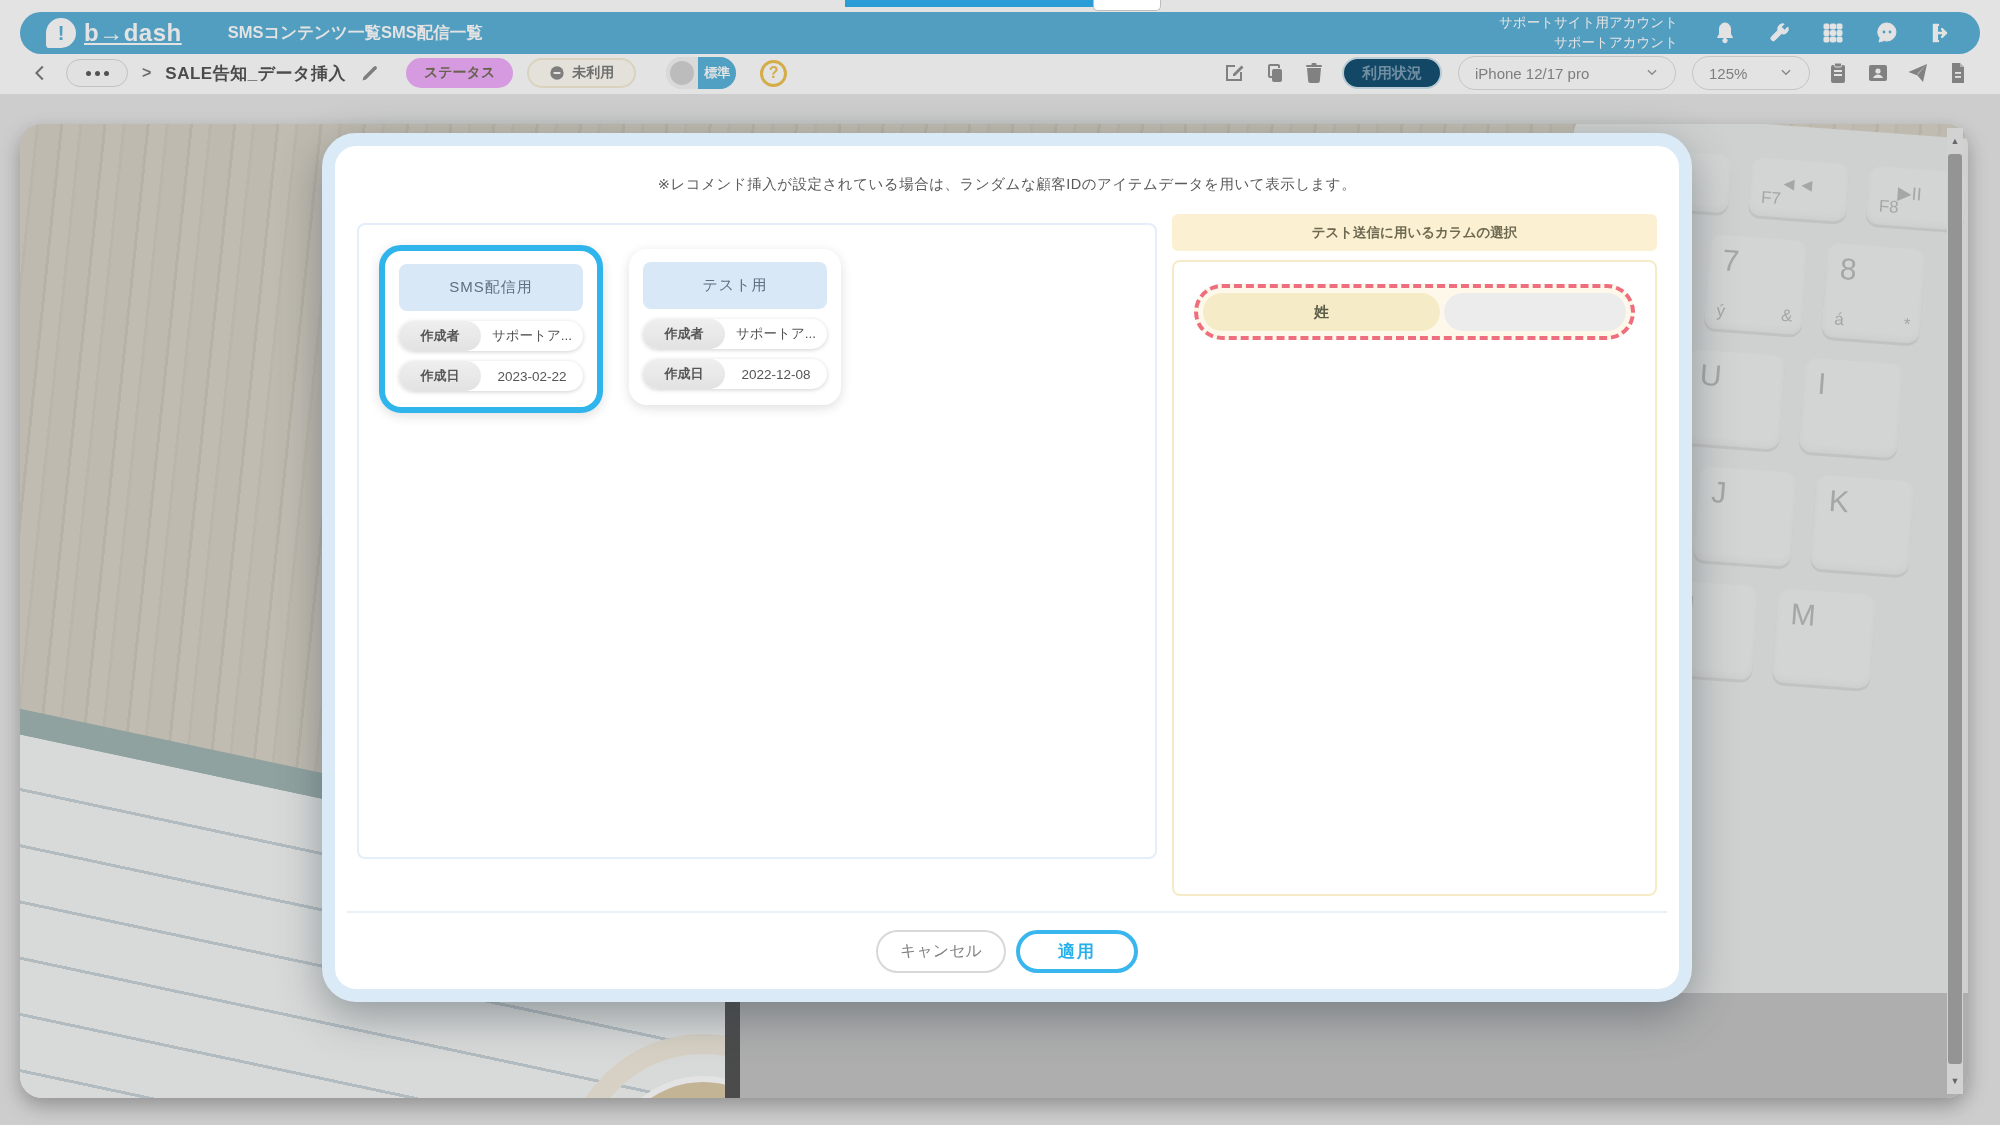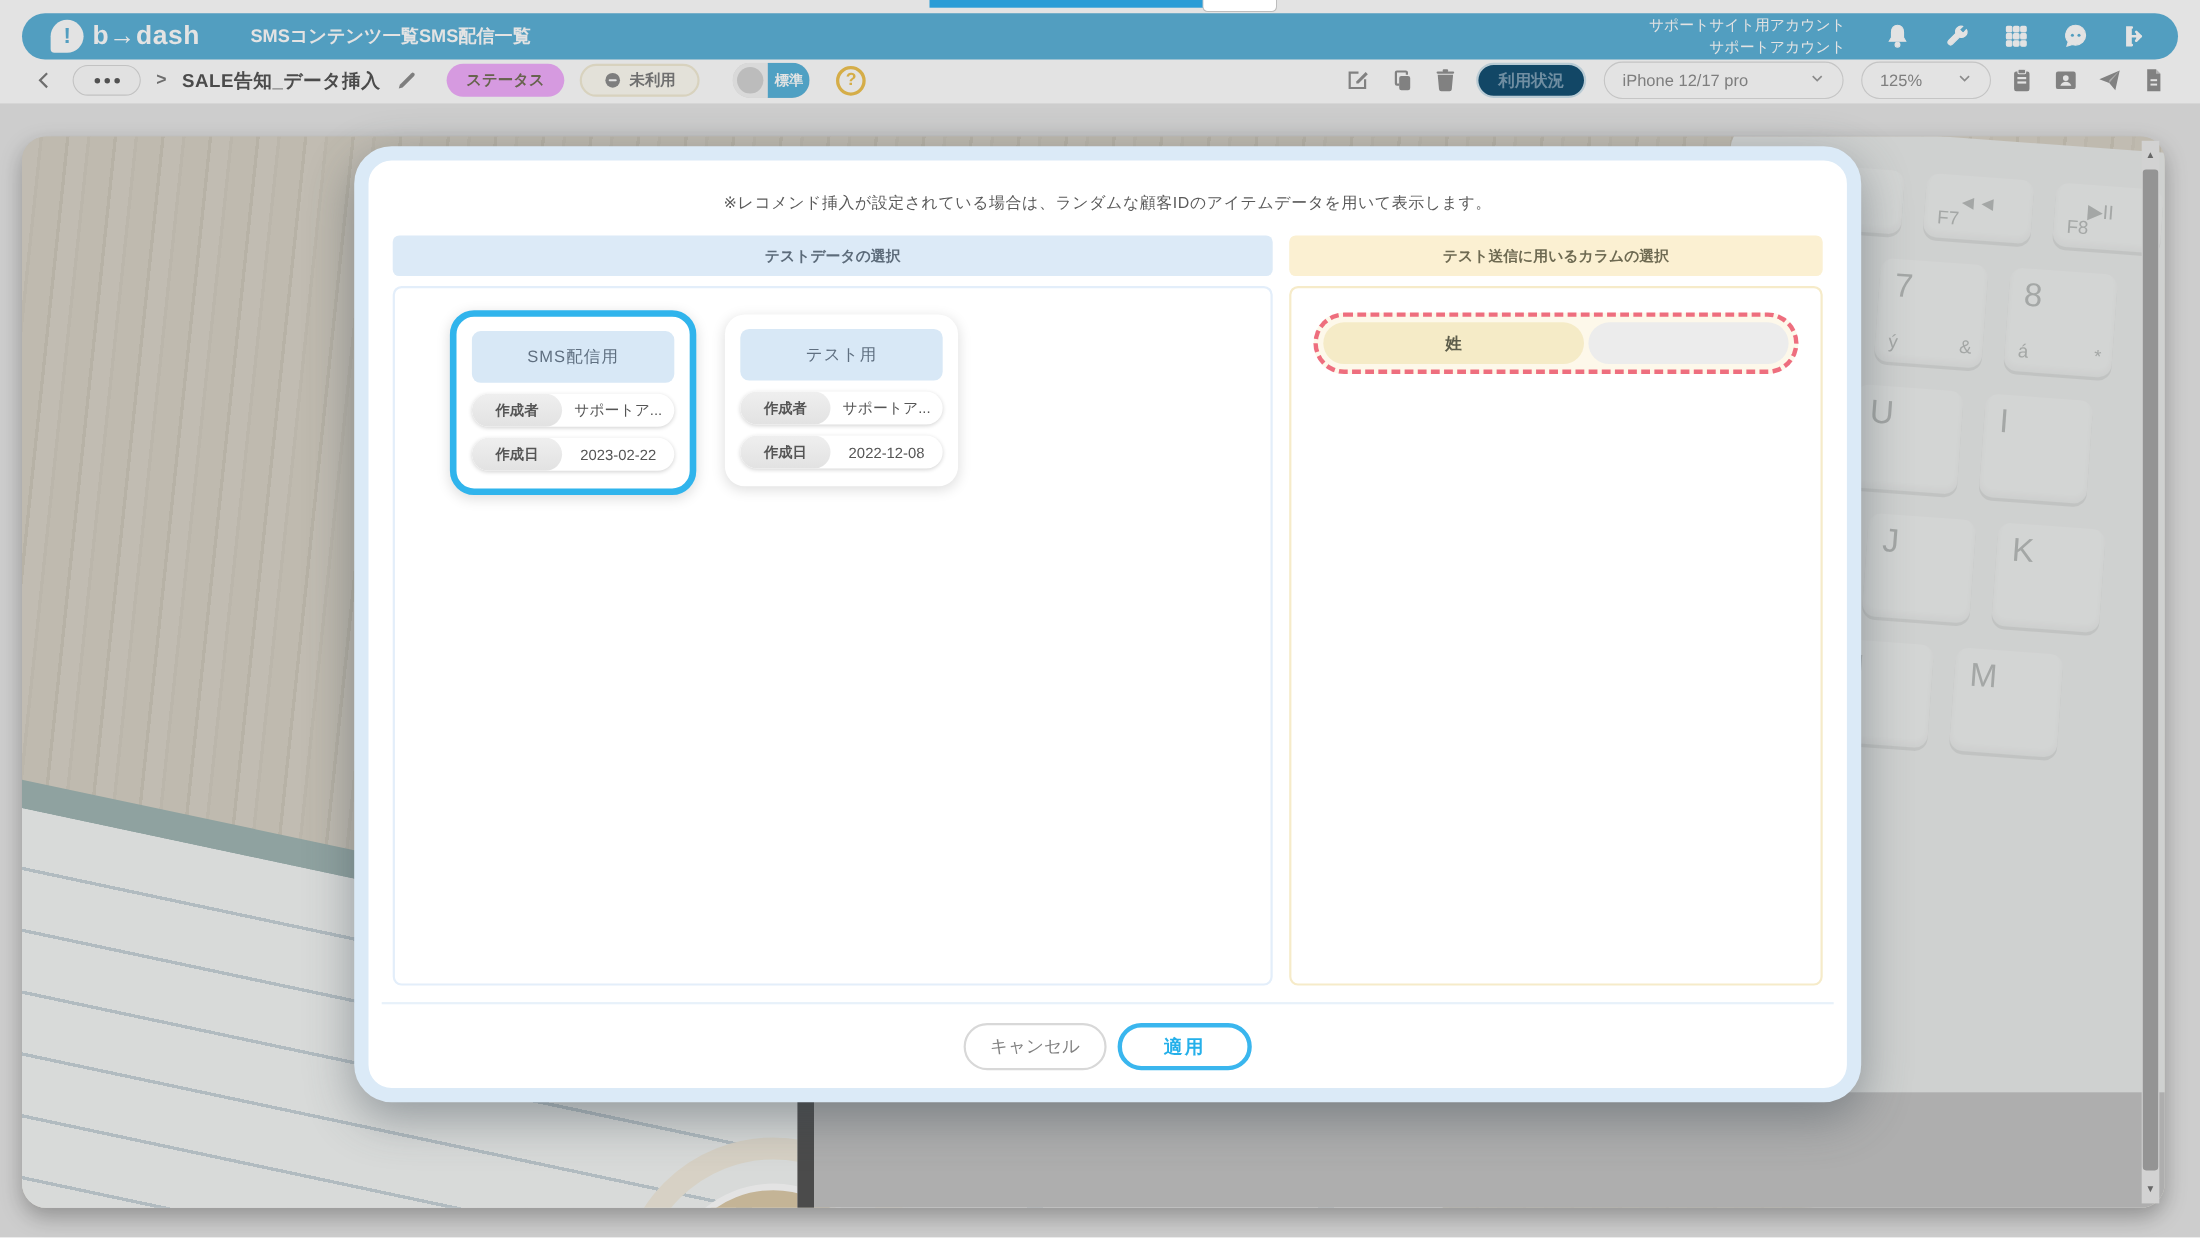--- a/index.html
+++ b/index.html
@@ -6,21 +6,21 @@
   html,body { width:2000px; height:1125px; overflow:hidden; }
   body { font-family:"Liberation Sans","DejaVu Sans",sans-serif; background:#e6e6e6; position:relative; }
 
   
   .top-area { position:absolute; left:0; top:0; width:2000px; height:94px; background:#ffffff; z-index:1; }
   .topnav { position:absolute; left:20px; top:12px; width:1960px; height:42px; background:#57afd7; border-radius:21px;
             display:flex; align-items:center; padding:0 26px; color:#fff; }
   .logo { display:flex; align-items:center; gap:8px; margin-right:46px; }
   .logo-bubble { width:30px; height:30px; background:#fff; border-radius:50% 50% 50% 12%; display:flex; align-items:center; justify-content:center;
                  color:#57afd7; font-weight:bold; font-size:20px; }
-  .logo-text { font-size:24px; font-weight:bold; letter-spacing:0.5px; }
+  .logo-text { font-size:24px; font-weight:bold; letter-spacing:0.5px;text-decoration:underline; }
   .nav-menu { display:flex; }
   .nav-item { font-size:16.5px; font-weight:bold; cursor:pointer; white-space:nowrap; }
   .nav-right { margin-left:auto; display:flex; align-items:center; gap:0; }
   .account { text-align:right; font-size:13.5px; line-height:1.45; margin-right:34px; white-space:nowrap; }
   .nav-icons { display:flex; align-items:center; gap:28px; }
   .nav-icon { width:26px; height:26px; display:flex; align-items:center; justify-content:center; cursor:pointer; }
   .nav-icon svg { width:24px; height:24px; fill:#fff; stroke:#fff; }
 
   
   .toolbar { position:absolute; left:0; top:54px; width:2000px; height:38px; display:flex; align-items:center; padding:0 30px; z-index:1; }
@@ -106,21 +106,21 @@
   .col-left { width:800px; }
   .col-right { flex:1; }
   .col-header { height:37px; border-radius:6px; display:flex; align-items:center; justify-content:center;
                 font-size:13.5px; font-weight:bold; }
   .col-header.blue { background:#dceaf7; color:#5c6b7a; }
   .col-header.yellow { background:#fbf0d2; color:#6e6a52; }
   .col-body { margin-top:9px; height:636px; border-radius:8px; background:#fff; }
   .col-body.blue { border:2px solid #e3eefa; }
   .col-body.yellow { border:2px solid #f6ebc9; }
 
-  .cards { display:flex; gap:26px; padding:20px 0 0 50px; align-items:flex-start; }
+  .cards { display:flex; gap:26px; padding:20px 0 0 20px; align-items:flex-start; }
   .card { width:212px; background:#fff; border-radius:18px; box-shadow:0 3px 12px rgba(0,0,0,0.13); padding:13px 14px 16px 14px; cursor:pointer; }
   .card.selected { border:6px solid #30b4ec; border-radius:22px; width:224px; }
   .card-header { height:47px; border-radius:8px; background:#d8e8f6; display:flex; align-items:center; justify-content:center;
                  font-size:15px; color:#5f6f80; letter-spacing:1px; }
   .card-row { height:30px; margin-top:10px; border-radius:15px; background:#fff; box-shadow:0 1px 4px rgba(0,0,0,0.18);
               display:flex; overflow:hidden; align-items:stretch; }
   .card-row .lbl { width:82px; background:linear-gradient(#efefef,#e2e2e2); border-radius:15px; display:flex; align-items:center;
                    justify-content:center; font-size:13px; font-weight:bold; color:#555; flex:none; }
   .card-row .val { flex:1; display:flex; align-items:center; justify-content:center; font-size:13.5px; color:#555; white-space:nowrap; }
 
@@ -426,21 +426,20 @@
 <div class="overlay"></div>
 
 <div class="top-strip-blue"></div>
 <div class="top-strip-white"></div>
 
 <div class="modal">
   <div class="modal-subtitle">※レコメンド挿入が設定されている場合は、ランダムな顧客IDのアイテムデータを用いて表示します。</div>
 
   <div class="cols">
     <div class="col-left">
-      <div class="col-header blue">テストデータの選択</div>
       <div class="col-body blue">
         <div class="cards">
           <div class="card selected">
             <div class="card-header">SMS配信用</div>
             <div class="card-row">
               <div class="lbl">作成者</div>
               <div class="val">サポートア...</div>
             </div>
             <div class="card-row">
               <div class="lbl">作成日</div>

